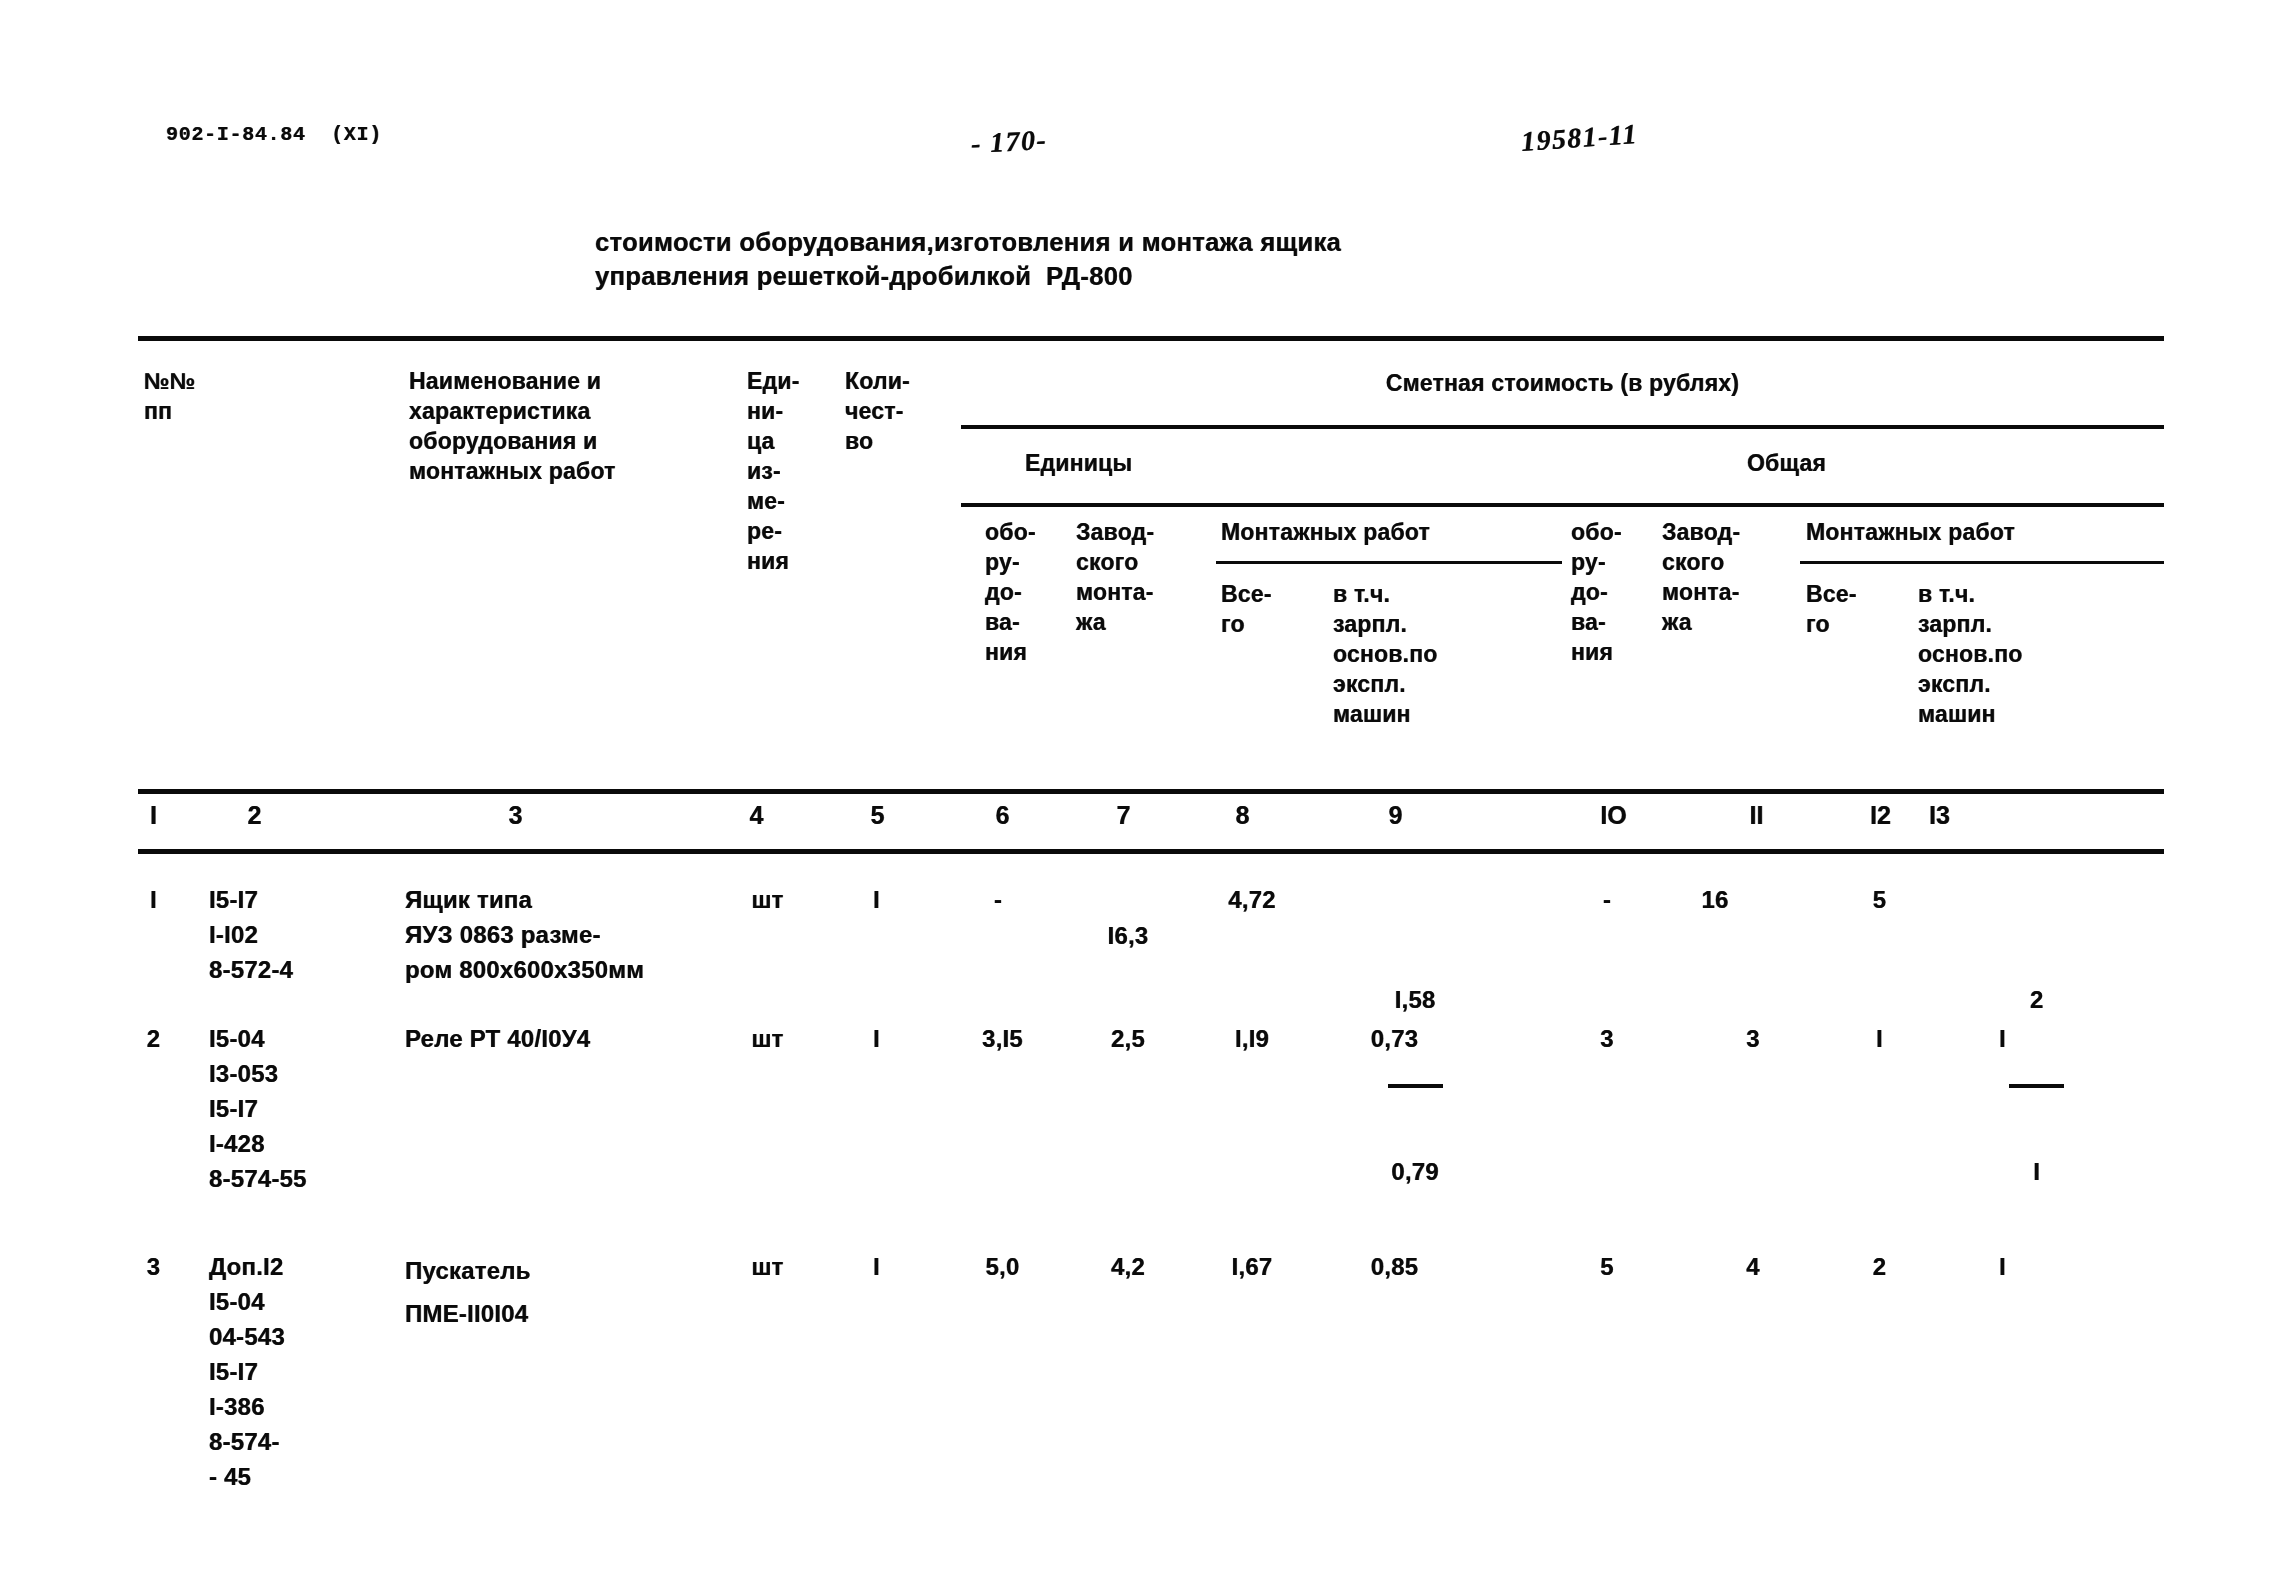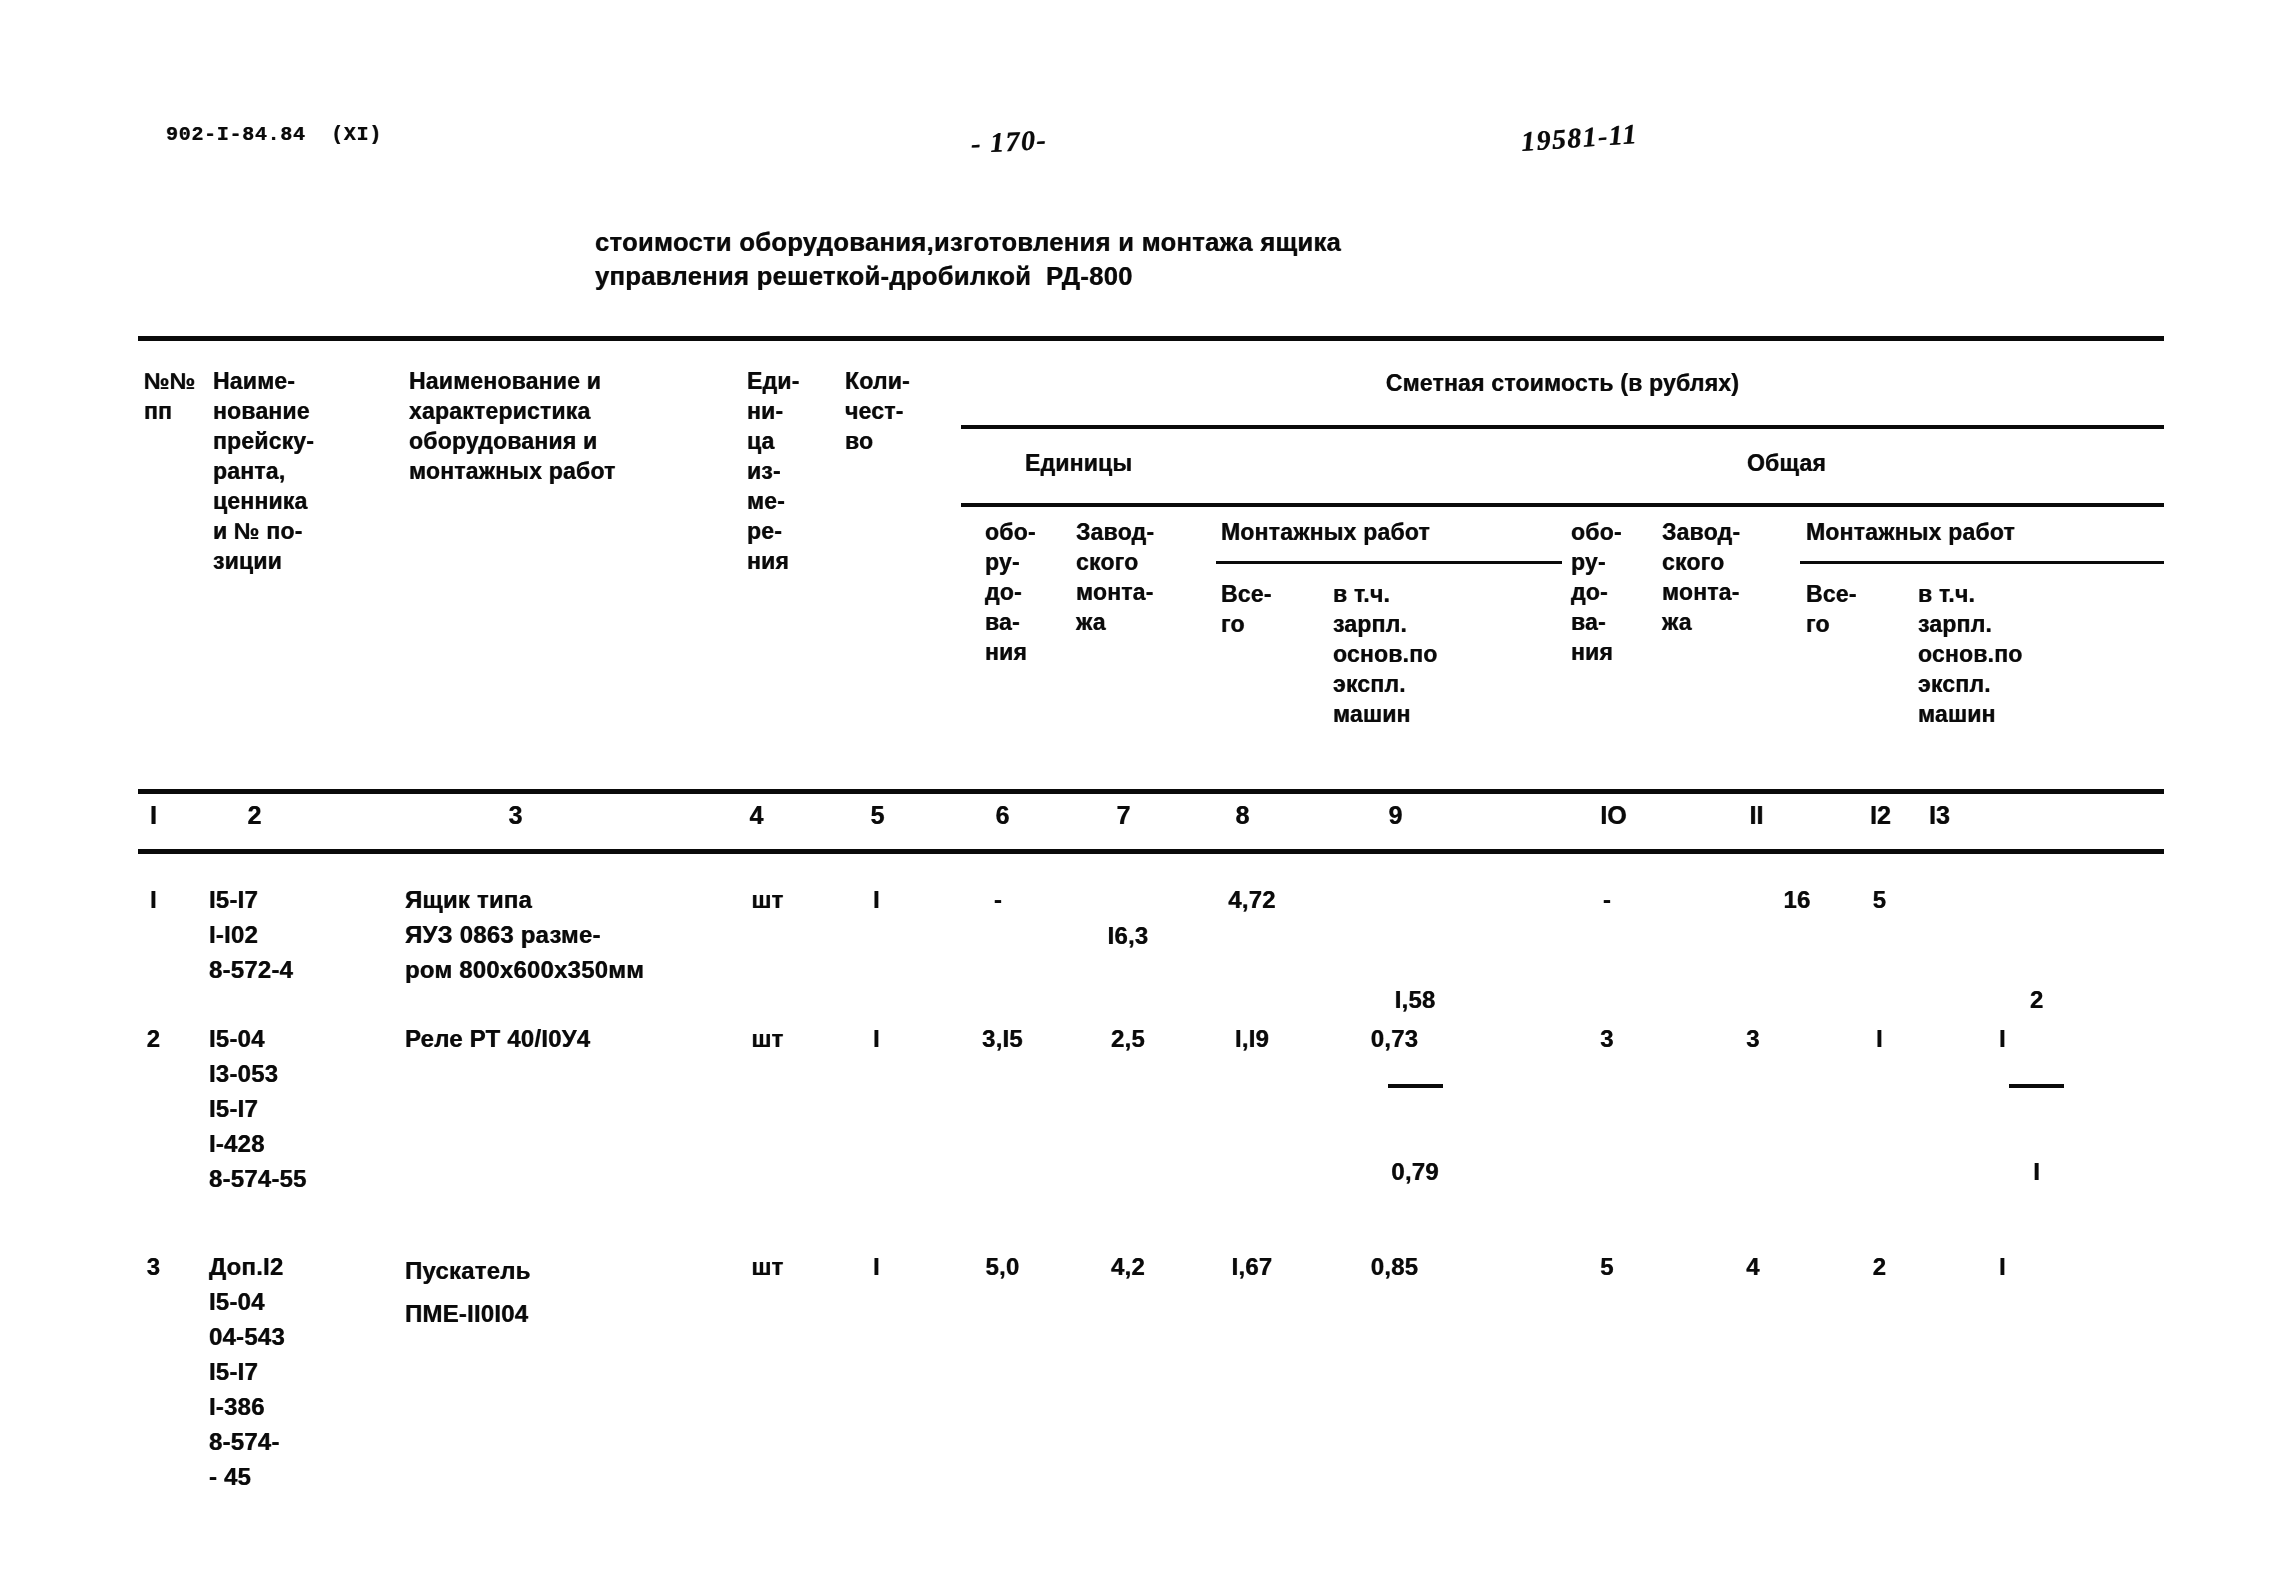--- a/index.html
+++ b/index.html
@@ -103,27 +103,20 @@
 
   <div class="rule rule-thin" style="left:1800px;top:561px;width:364px;"></div>
 
   <div class="rule rule-thick" style="left:138px;top:789px;width:2026px;"></div>
 
   <div class="rule rule-thick" style="left:138px;top:849px;width:2026px;"></div>
 
   <div class="abs hdr ink" style="left:144px;top:366px;width:76px;">№№
 пп</div>
 
-  <div class="abs hdr ink" style="left:213px;top:366px;width:180px;">Наиме-
-нование
-прейску-
-ранта,
-ценника
-и № по-
-зиции</div>
 
   <div class="abs hdr ink" style="left:409px;top:366px;width:339px;">Наименование и
 характеристика
 оборудования и
 монтажных работ</div>
 
   <div class="abs hdr ink" style="left:747px;top:366px;width:76px;">Еди-
 ни-
 ца
 из-
@@ -205,21 +198,21 @@
     <div class="abs cell cell-c ink" style="left:1076px;top:882px;width:104px;margin-top:36px;">I6,3</div>
     <div class="abs cell cell-c ink" style="left:1200px;top:882px;width:104px;">4,72</div>
     <div class="abs cell cell-c ink" style="left:1339px;top:882px;width:111px;">
       <span class="frac">
         <span class="num">I,58</span>
         <span class="bar"></span>
         <span class="den">0,79</span>
       </span>
     </div>
     <div class="abs cell cell-c ink" style="left:1576px;top:882px;width:62px;">-</div>
-    <div class="abs cell cell-c ink" style="left:1759px;top:882px;width:76px;">16</div>
+    <div class="abs cell cell-c ink" style="left:1677px;top:882px;width:76px;">16</div>
     <div class="abs cell cell-c ink" style="left:1845px;top:882px;width:69px;">5</div>
     <div class="abs cell cell-c ink" style="left:1968px;top:882px;width:69px;">
       <span class="frac">
         <span class="num">2</span>
         <span class="bar"></span>
         <span class="den">I</span>
       </span>
     </div>
   </div>
 

